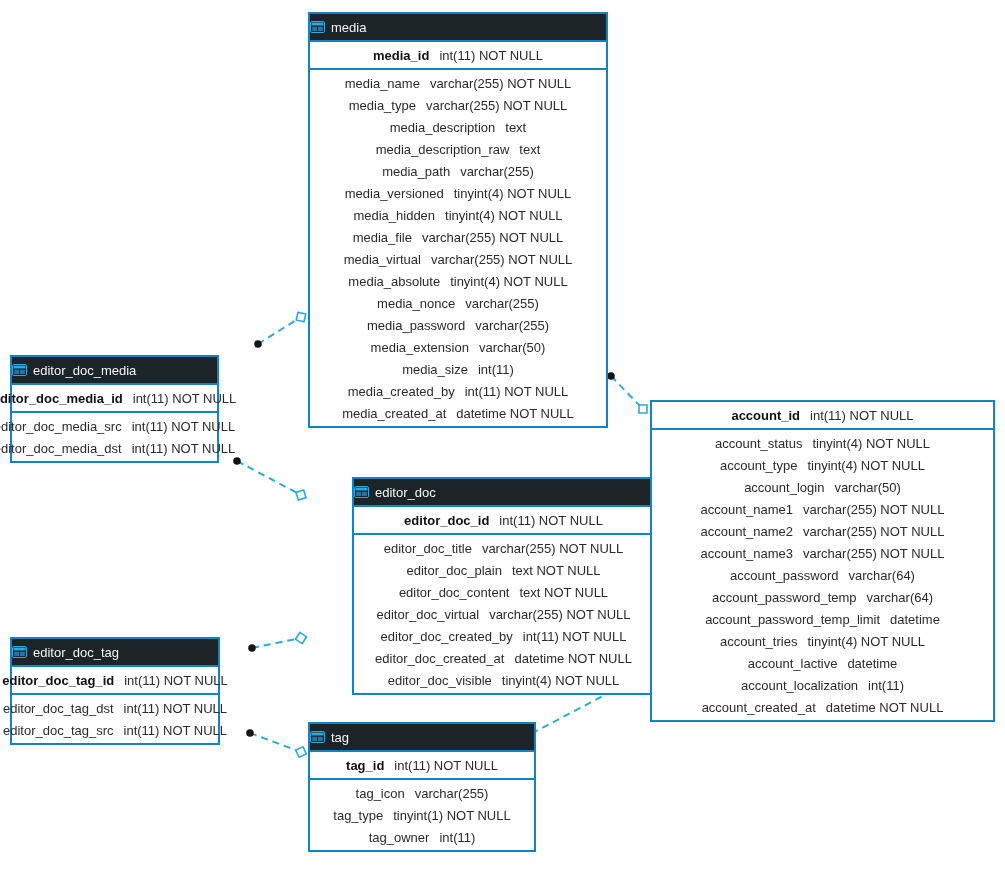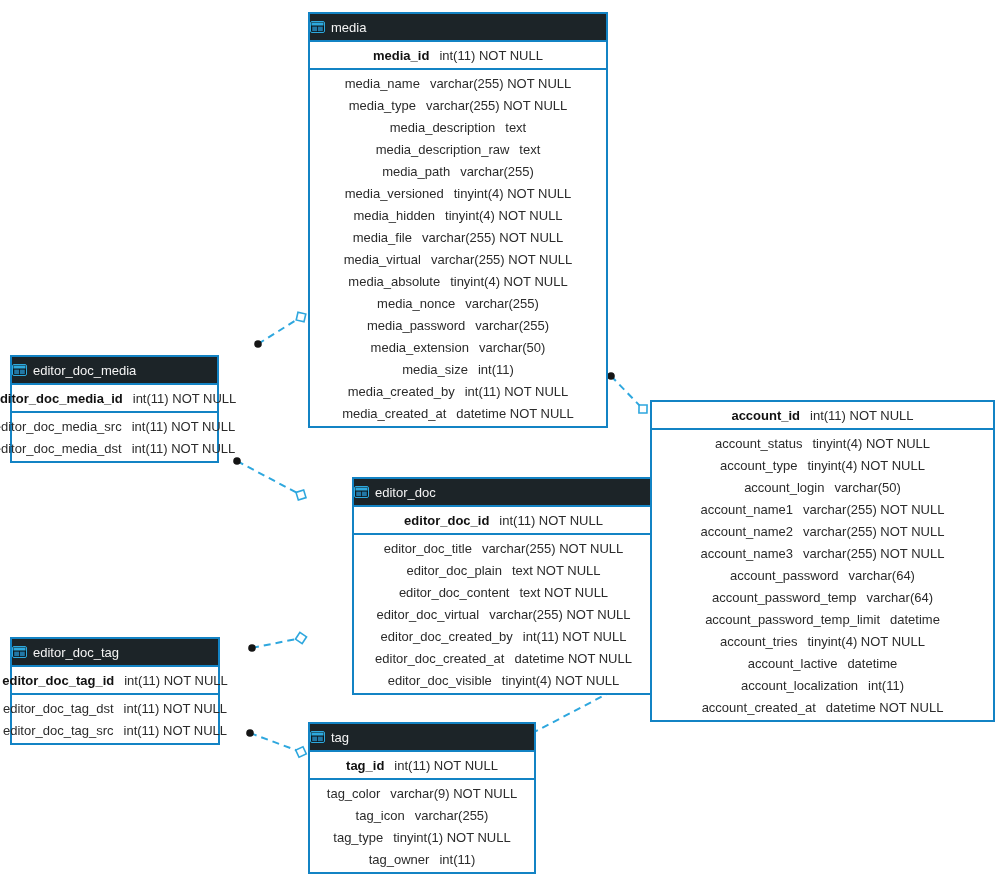--- a/index.html
+++ b/index.html
@@ -276,24 +276,20 @@
         <span>tag</span>
       </div>
       <div class="er-pk-section">
         <div class="er-row">
           <span class="col-name">tag_id</span>
           <span class="col-type">int(11) NOT NULL</span>
         </div>
       </div>
       <div class="er-body">
         <div class="er-row">
-          <span class="col-name">tag_color</span>
-          <span class="col-type">varchar(9) NOT NULL</span>
-        </div>
-        <div class="er-row">
           <span class="col-name">tag_icon</span>
           <span class="col-type">varchar(255)</span>
         </div>
         <div class="er-row">
           <span class="col-name">tag_type</span>
           <span class="col-type">tinyint(1) NOT NULL</span>
         </div>
         <div class="er-row">
           <span class="col-name">tag_owner</span>
           <span class="col-type">int(11)</span>

